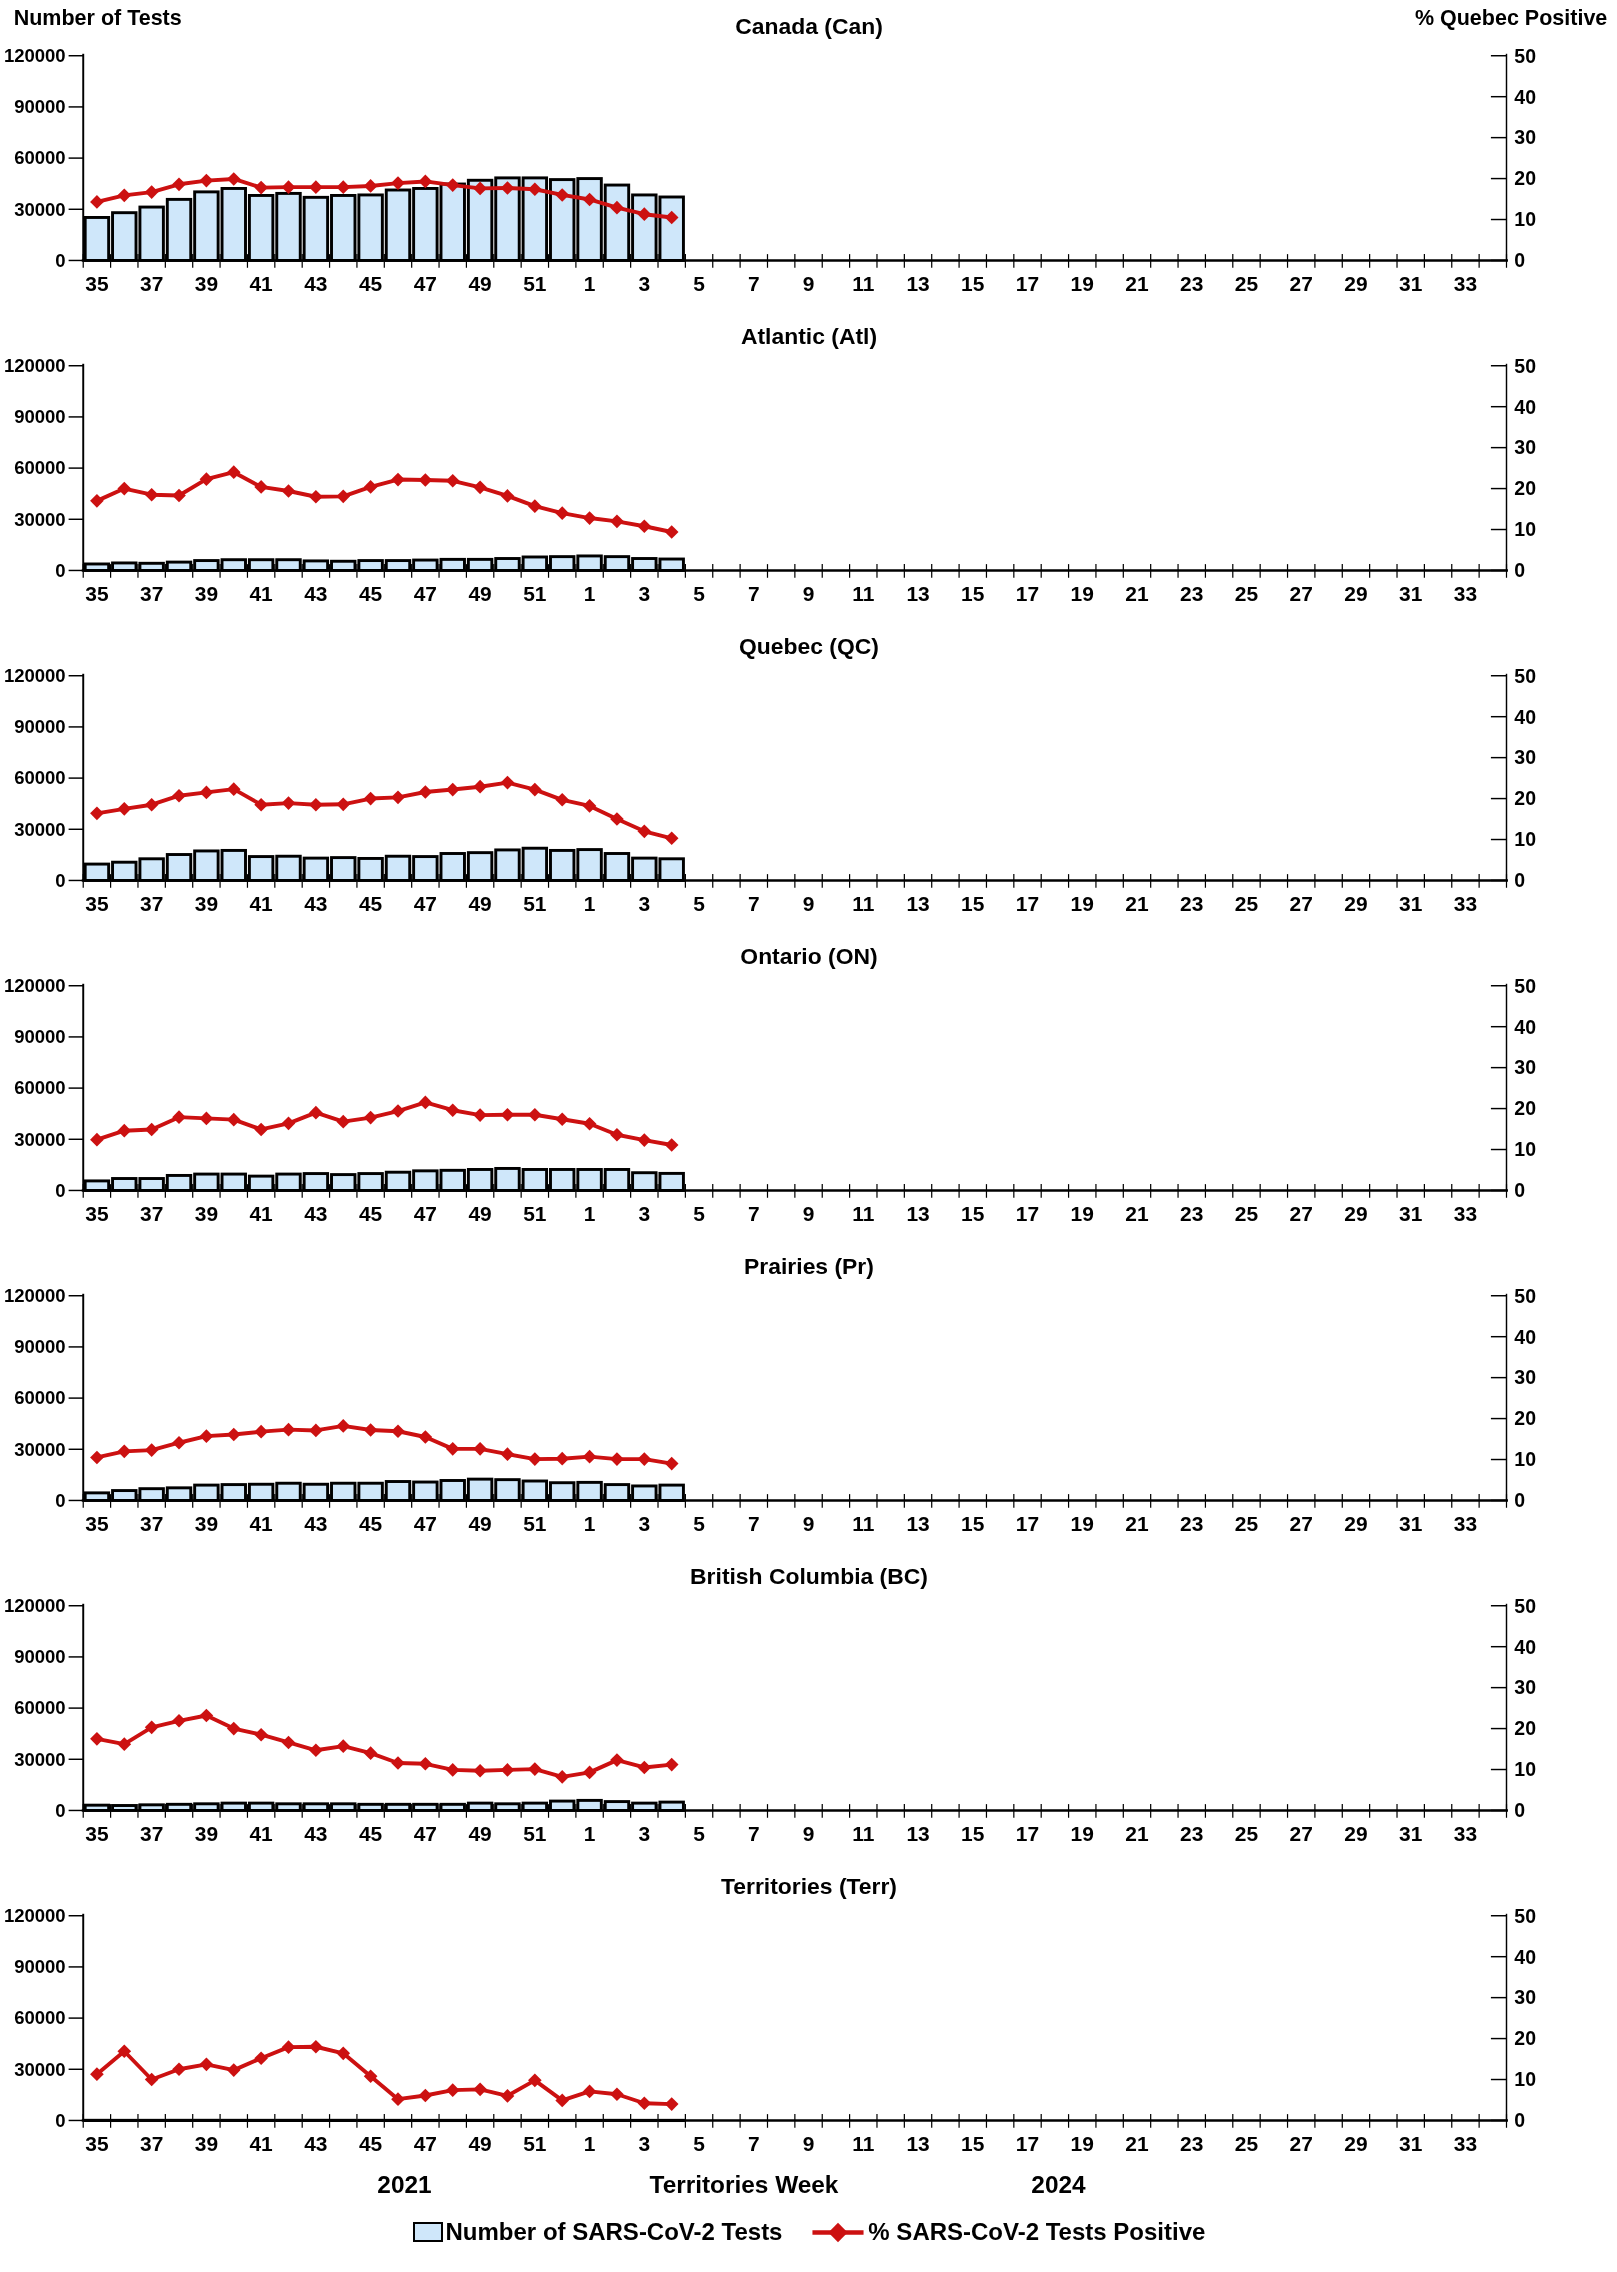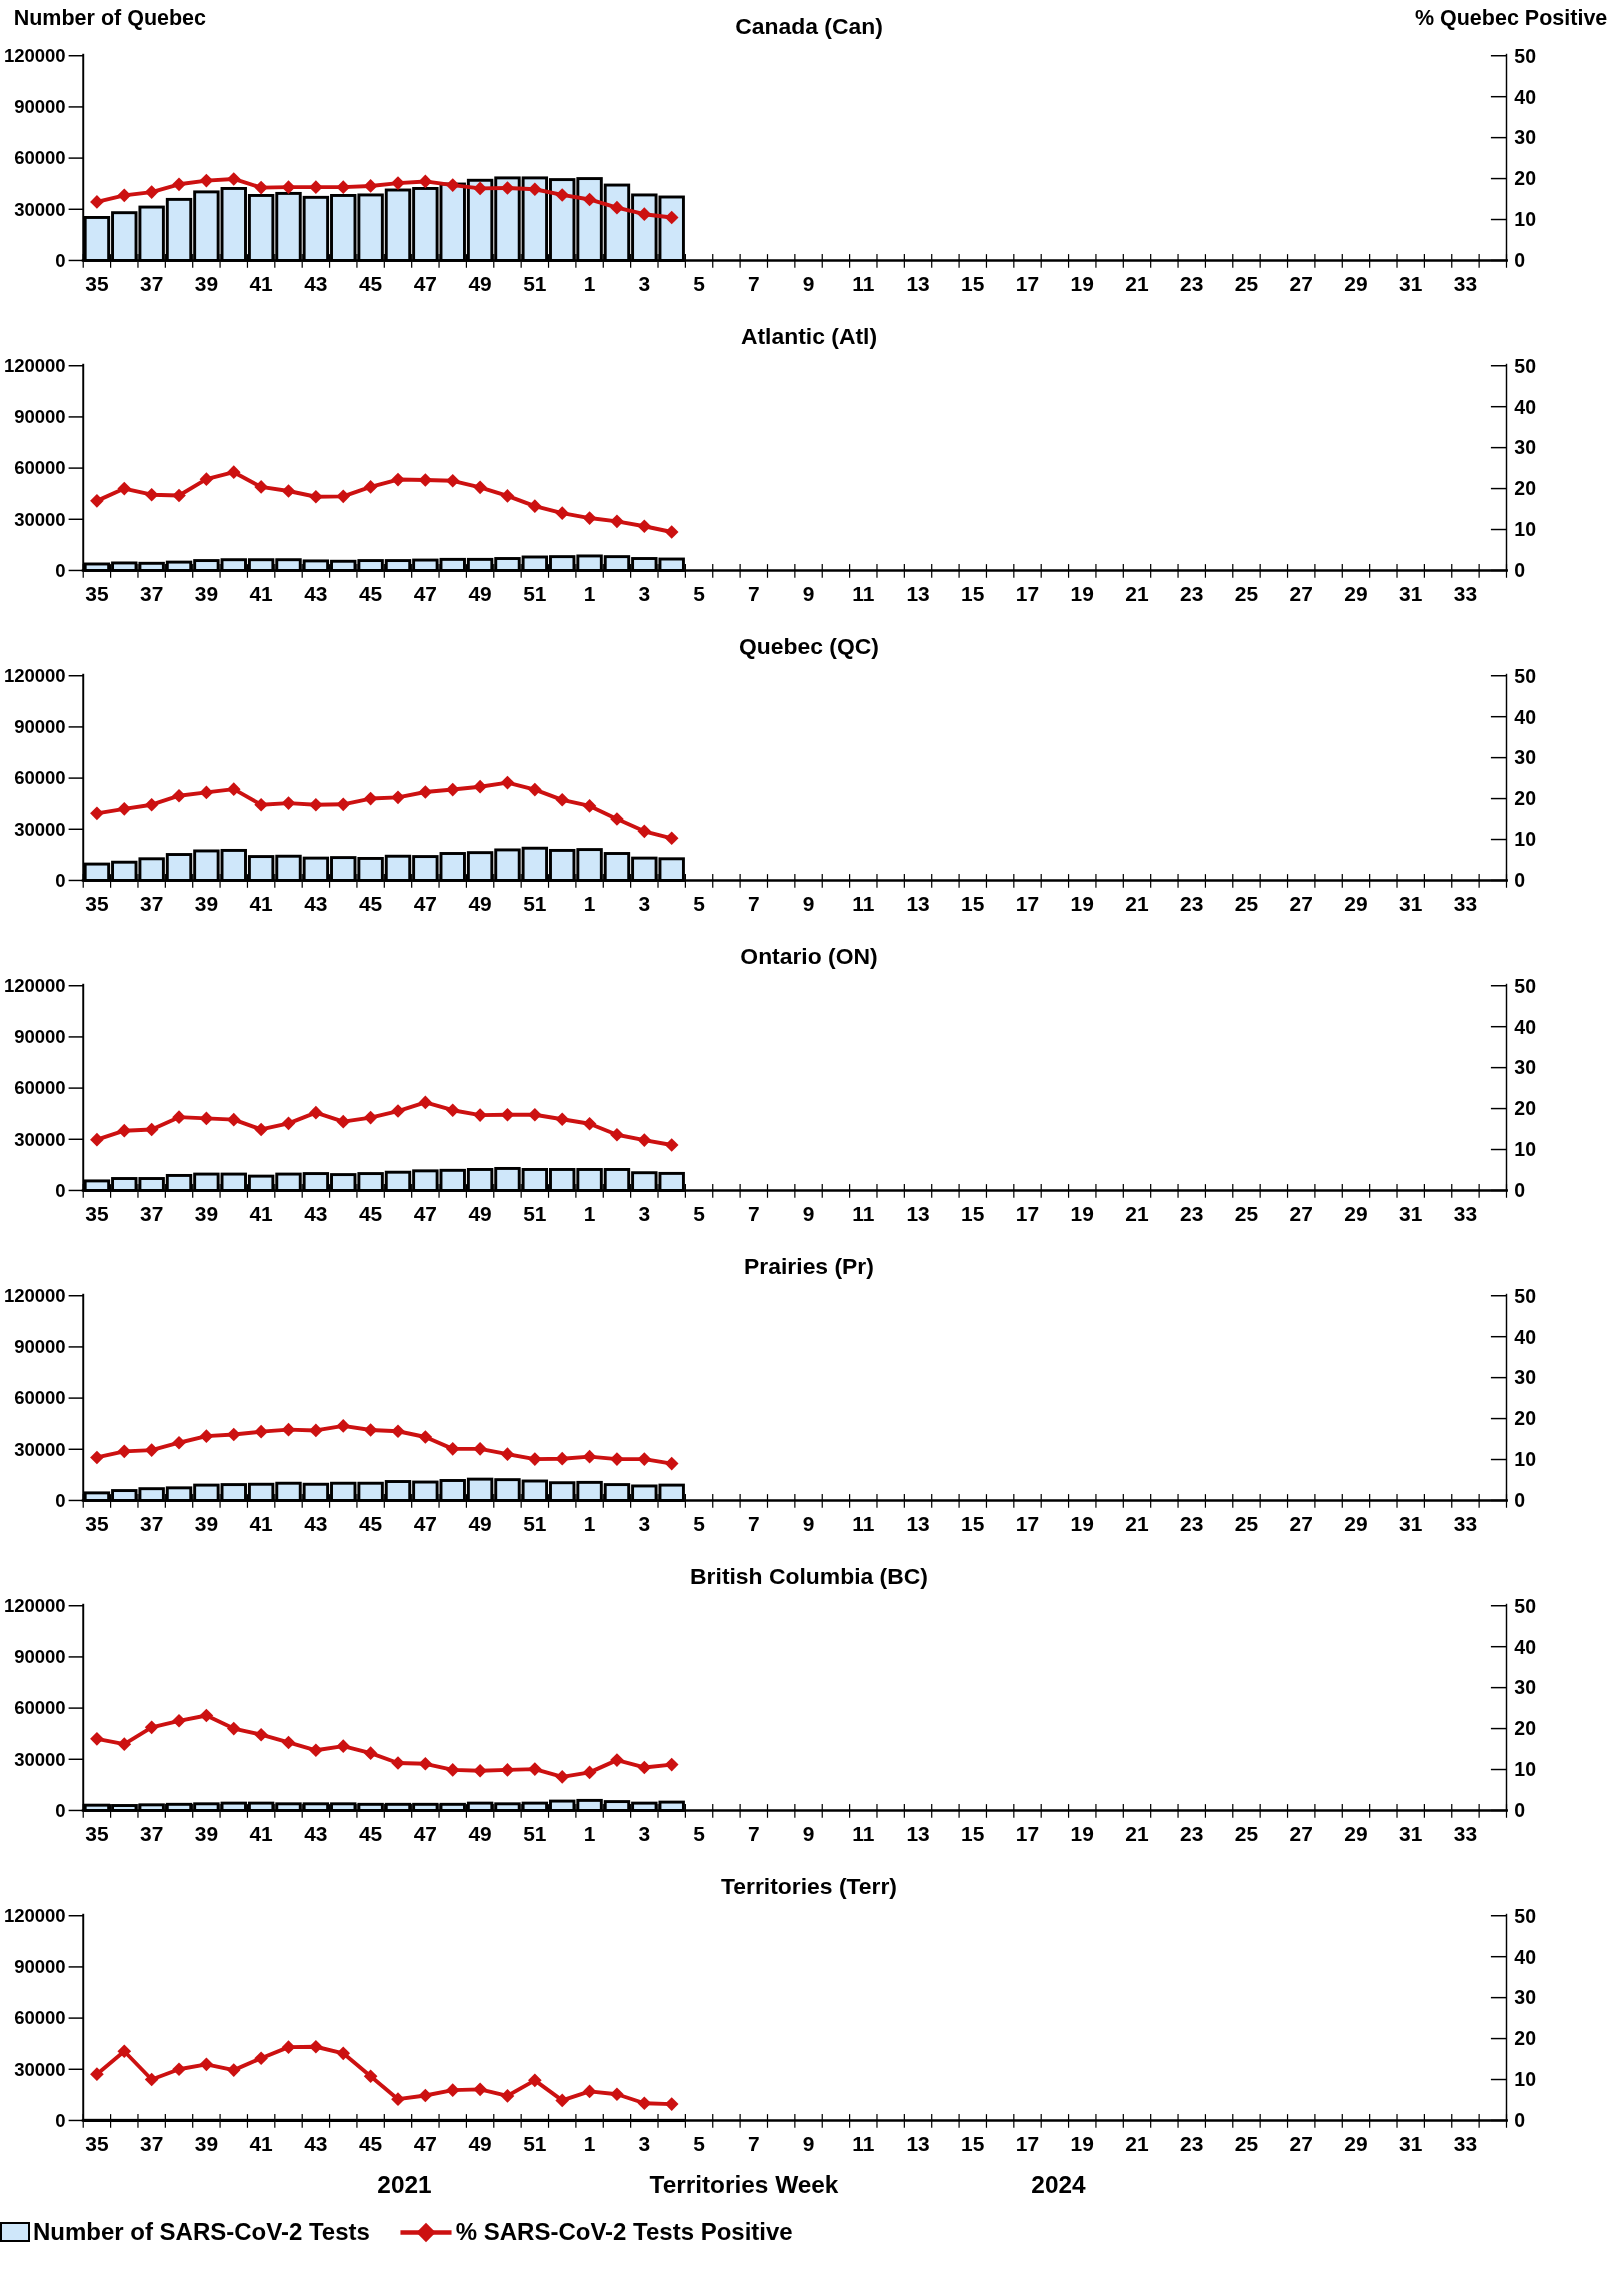--- a/index.html
+++ b/index.html
@@ -7,21 +7,21 @@
        font-family:"Liberation Sans", sans-serif;color:#000;}
   .abs{position:absolute;}
   .hdr{font-size:21.5px;font-weight:bold;white-space:nowrap;}
   #hdr-left{left:13.7px;top:5.9px;}
   #hdr-right{right:10.7px;top:5.9px;}
   #panels{position:absolute;left:0;top:0;width:1606px;height:2155px;}
   .footer-lbl{font-size:24.4px;font-weight:bold;text-align:center;}
   #yr2023{left:341px;top:2171px;width:127px;}
   #surv{left:539px;top:2171px;width:410px;}
   #yr2024{left:995px;top:2171px;width:127px;}
-  #legend{left:0;top:2218px;width:1618px;display:flex;
+  #legend{left:0;top:2218px;width:1618px;display:flex;justify-content:center;
           align-items:center;gap:29px;}
   .leg-item{display:flex;align-items:center;gap:2.9px;font-size:24px;font-weight:bold;white-space:nowrap;}
   .leg-box{display:inline-block;width:30px;height:20.5px;border:2.9px solid #000;box-sizing:border-box;}
   svg text{font-family:"Liberation Sans", sans-serif;font-weight:bold;fill:#000;}
 </style>
 </head>
 <body>
 
 <div id="panels">
     <svg width="1618" height="310" style="position: absolute; left: 0px; top: 6.8px;" viewBox="0 0 3318 636">
@@ -1181,21 +1181,21 @@
         <path d="M1096.5384615384614 423.68 L1110.5384615384614 437.68 L1096.5384615384614 451.68 L1082.5384615384614 437.68 Z"></path>
         <path d="M1152.6923076923076 464.84 L1166.6923076923076 478.84 L1152.6923076923076 492.84 L1138.6923076923076 478.84 Z"></path>
         <path d="M1208.8461538461538 446.36 L1222.8461538461538 460.36 L1208.8461538461538 474.36 L1194.8461538461538 460.36 Z"></path>
         <path d="M1265 452.24 L1279 466.24 L1265 480.24 L1251 466.24 Z"></path>
         <path d="M1321.1538461538462 470.72 L1335.1538461538462 484.72 L1321.1538461538462 498.72 L1307.1538461538462 484.72 Z"></path>
         <path d="M1377.3076923076924 472.4 L1391.3076923076924 486.4 L1377.3076923076924 500.4 L1363.3076923076924 486.4 Z"></path>
       </g>
     </svg>
   </div>
 
-<div id="hdr-left" class="abs hdr">Number of Quebec</div>
+<div id="hdr-left" class="abs hdr">Number of Tests</div>
 <div id="hdr-right" class="abs hdr">% Quebec Positive</div>
 
 <div id="yr2023" class="abs footer-lbl">2021</div>
 <div id="surv" class="abs footer-lbl">Territories Week</div>
 <div id="yr2024" class="abs footer-lbl">2024</div>
 
 <div id="legend" class="abs">
   <span class="leg-item">
     <span class="leg-box" id="leg-box" style="background: rgb(207, 231, 250);"></span>
     <span>Number of SARS-CoV-2 Tests</span>

